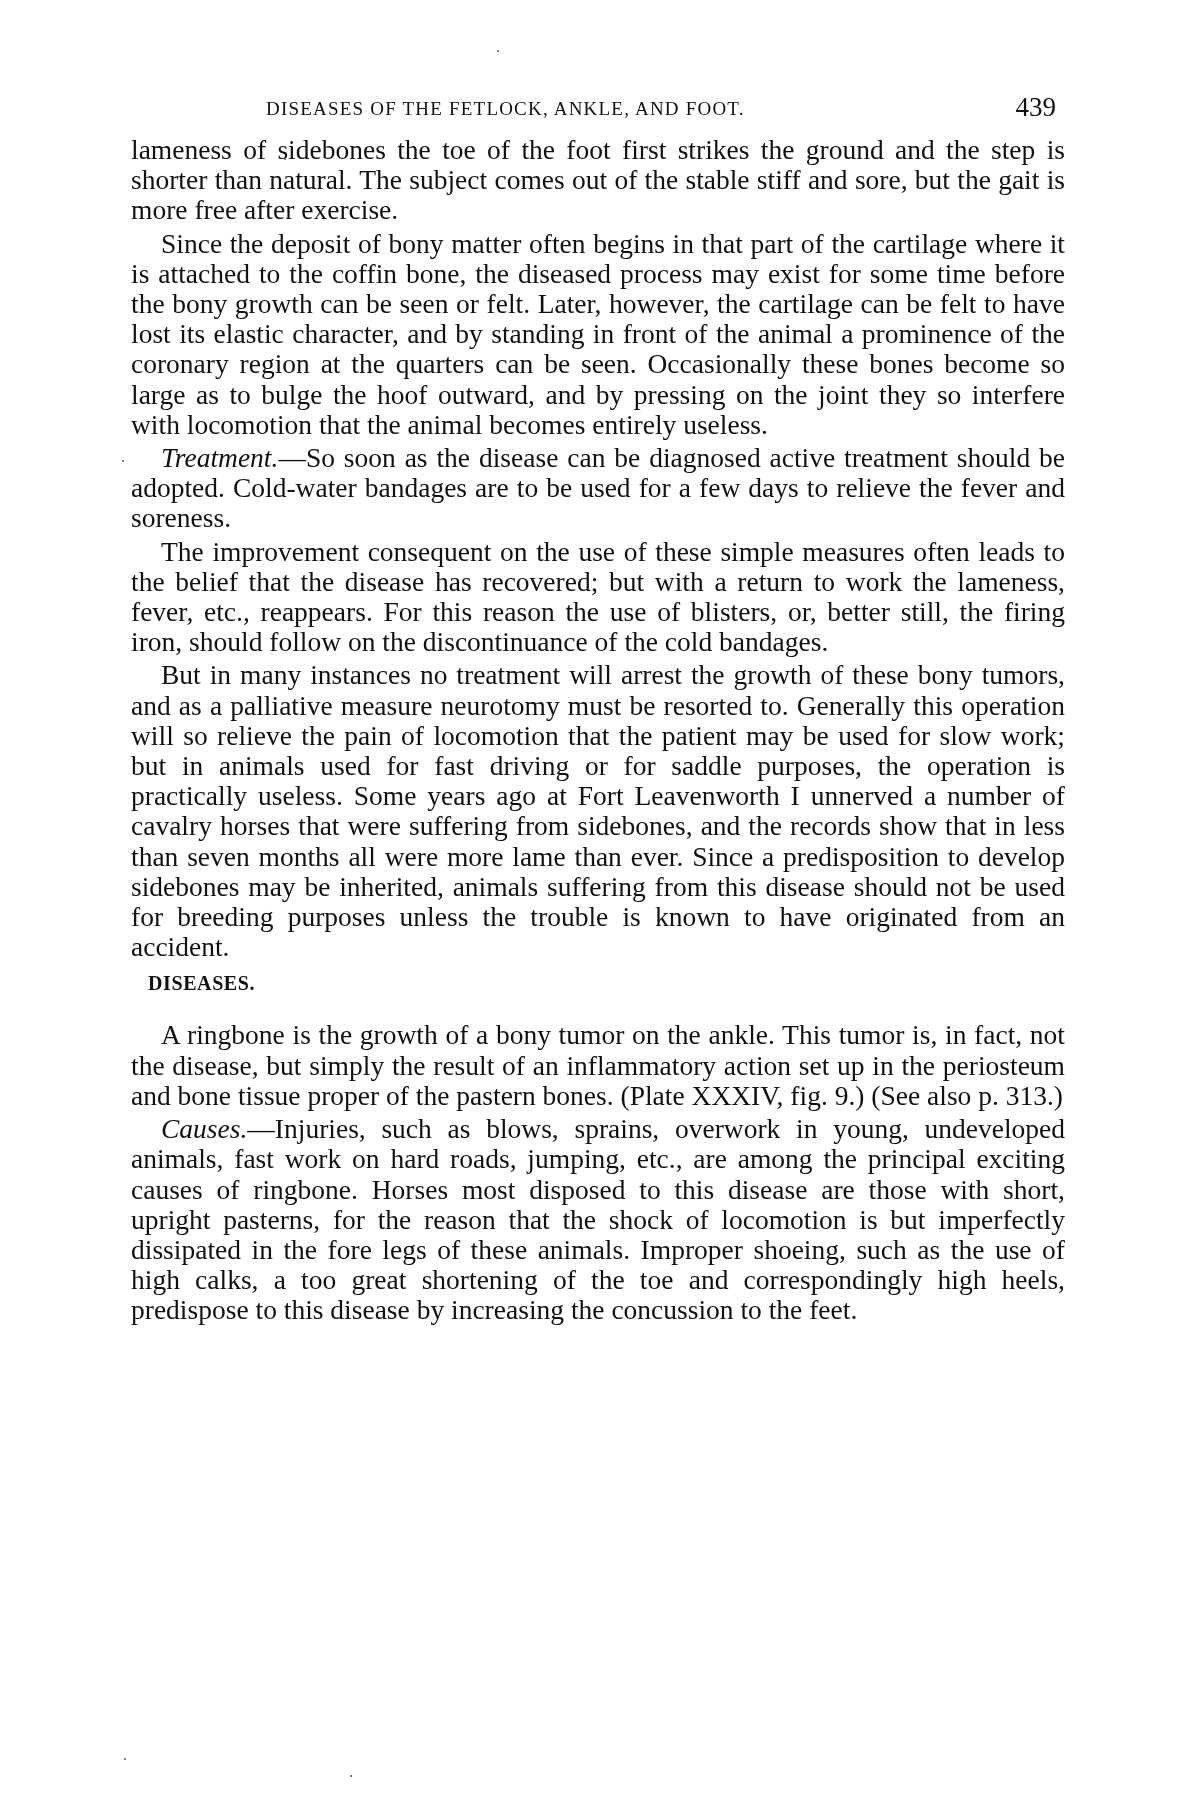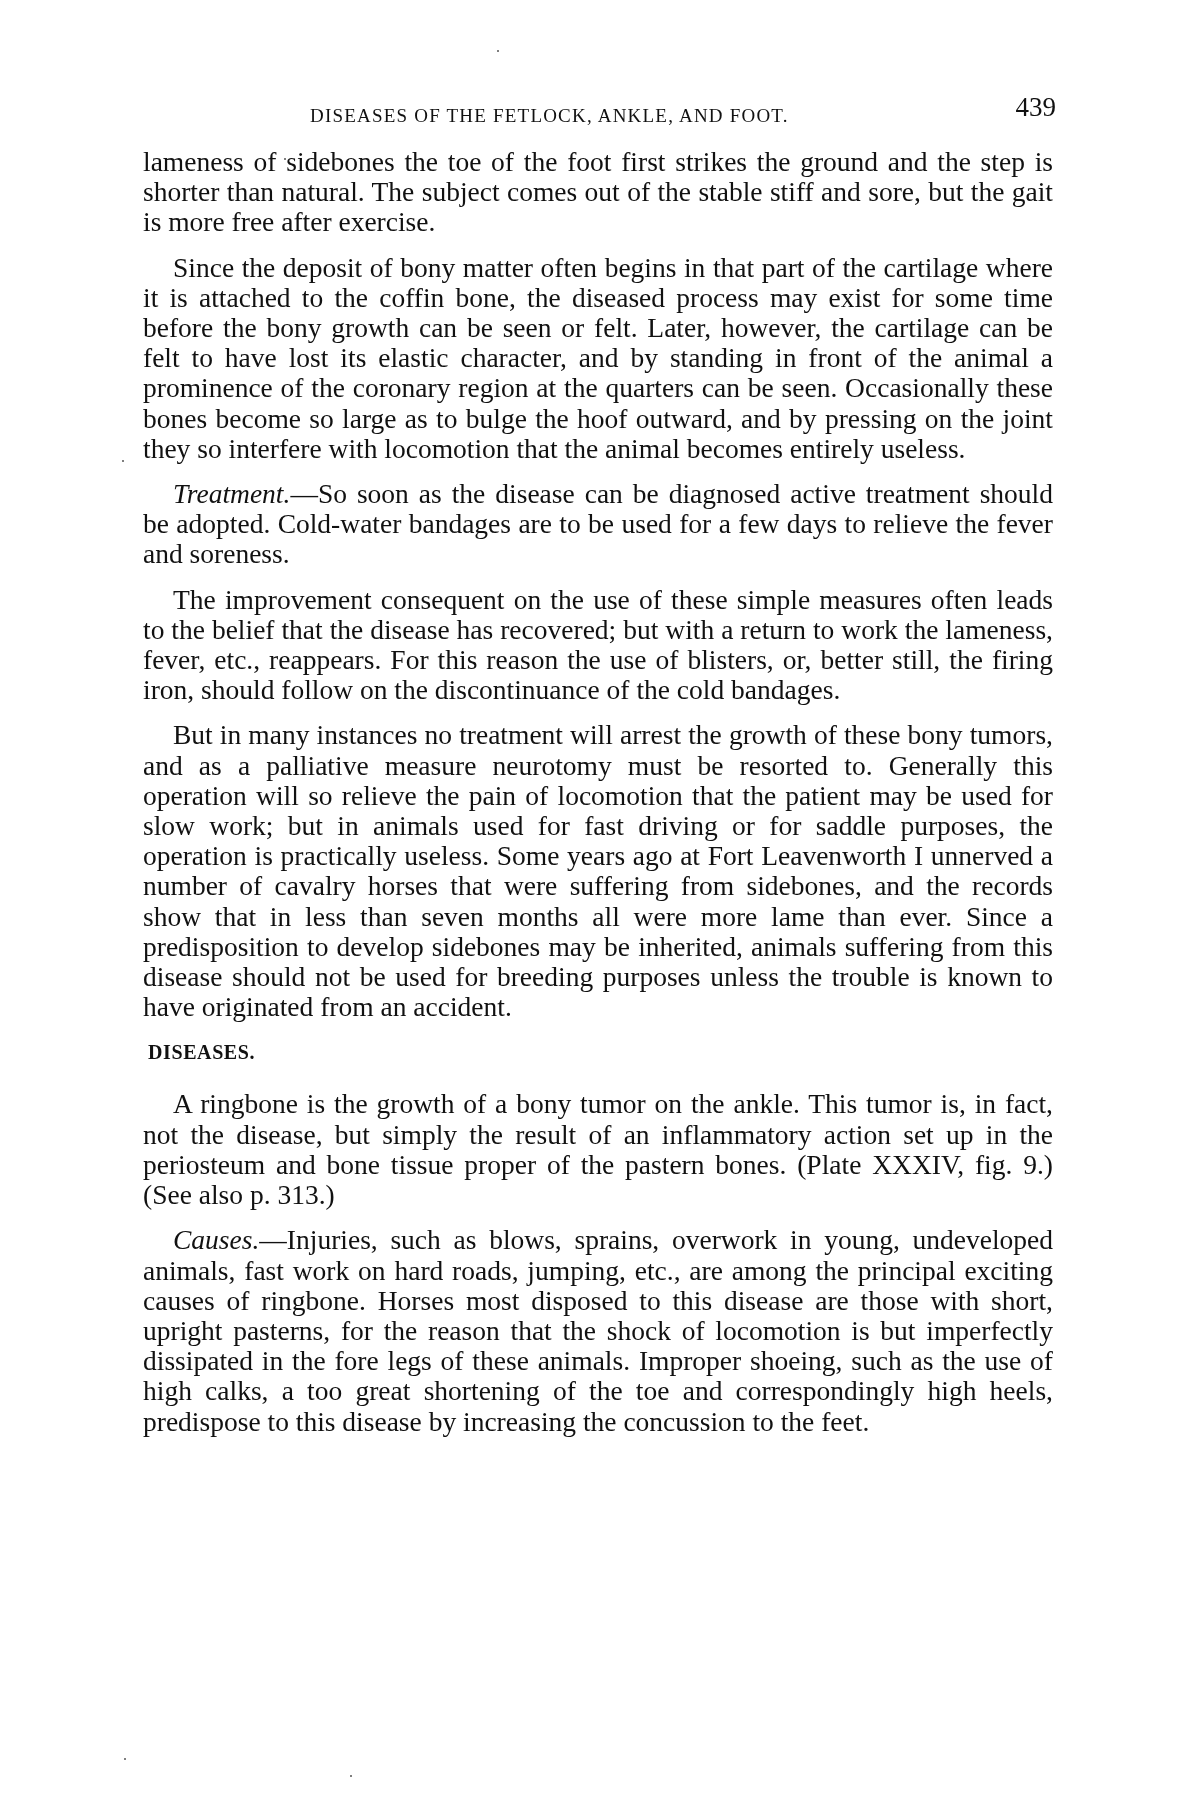--- a/index.html
+++ b/index.html
@@ -23,40 +23,39 @@
     }
     .running-head {
       position: relative;
       height: 42px;
       font-size: 19px;
       letter-spacing: 1.2px;
     }
     .running-head .title {
       position: absolute;
       left: 138px;
-      top: 15px;
+      top: 8px;
       white-space: nowrap;
-      margin-left: 44px;
     }
     .running-head .page-number {
       position: absolute;
       right: 12px;
       top: 2px;
       font-size: 27px;
       letter-spacing: 0;
       margin-left: 24px;
     }
     .body-text {
       font-size: 27.5px;
       line-height: 30.2px;
       text-align: justify;
       text-align-last: left;
     }
     .body-text p {
-      margin: 15px;
+      margin: 3px;
       text-indent: 0;
       hyphens: manual;
     }
     .body-text p.indent {
       text-indent: 30px;
     }
     .body-text p .lead {
       font-style: italic;
     }
     .section-heading {

